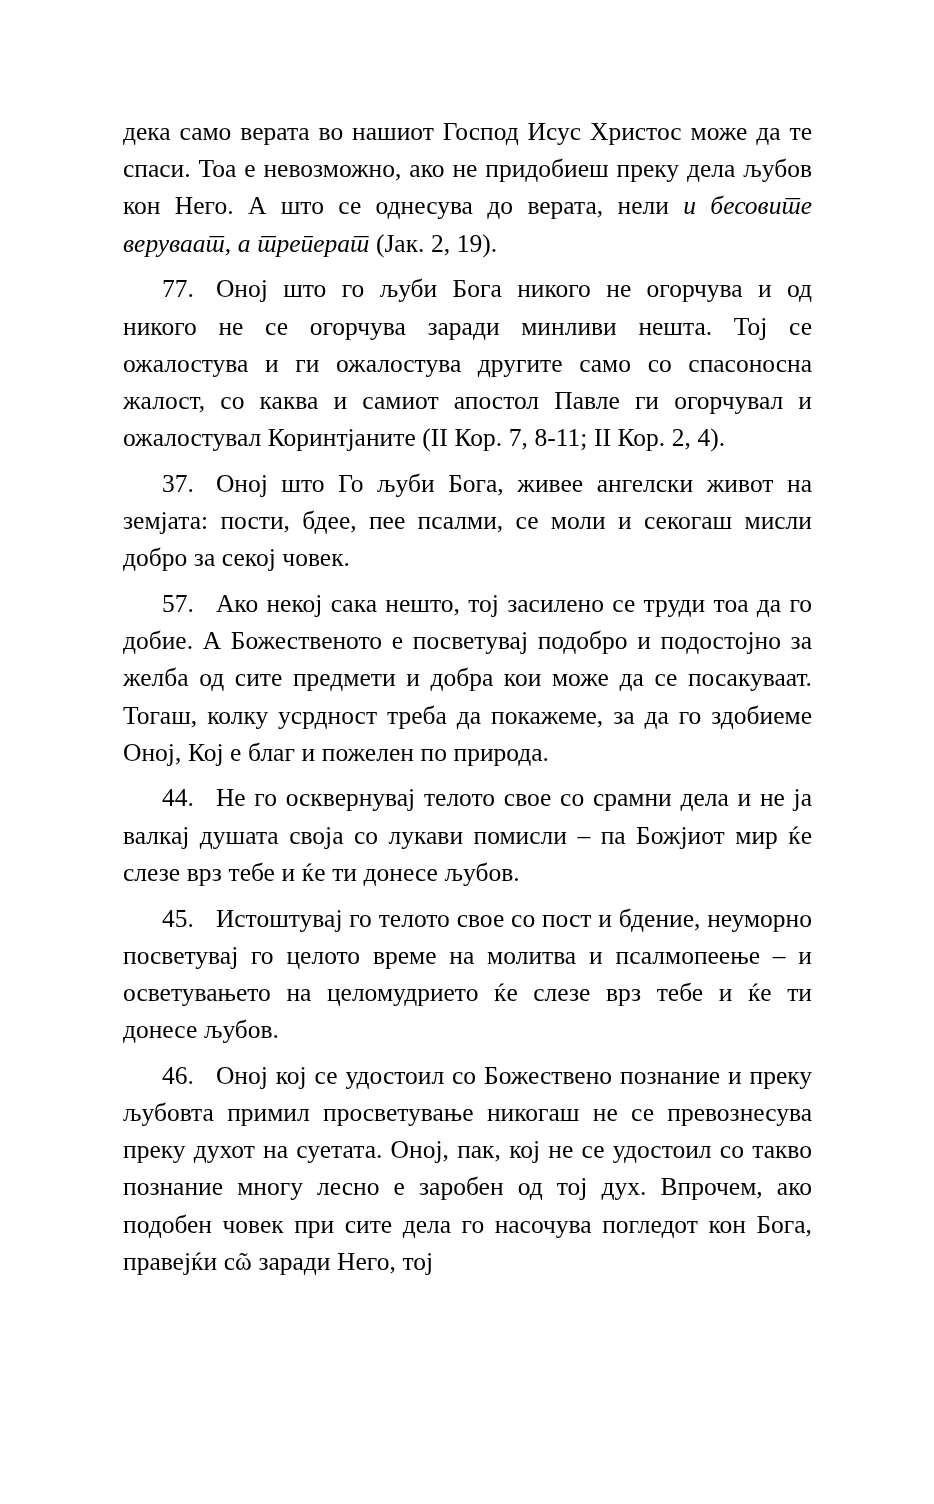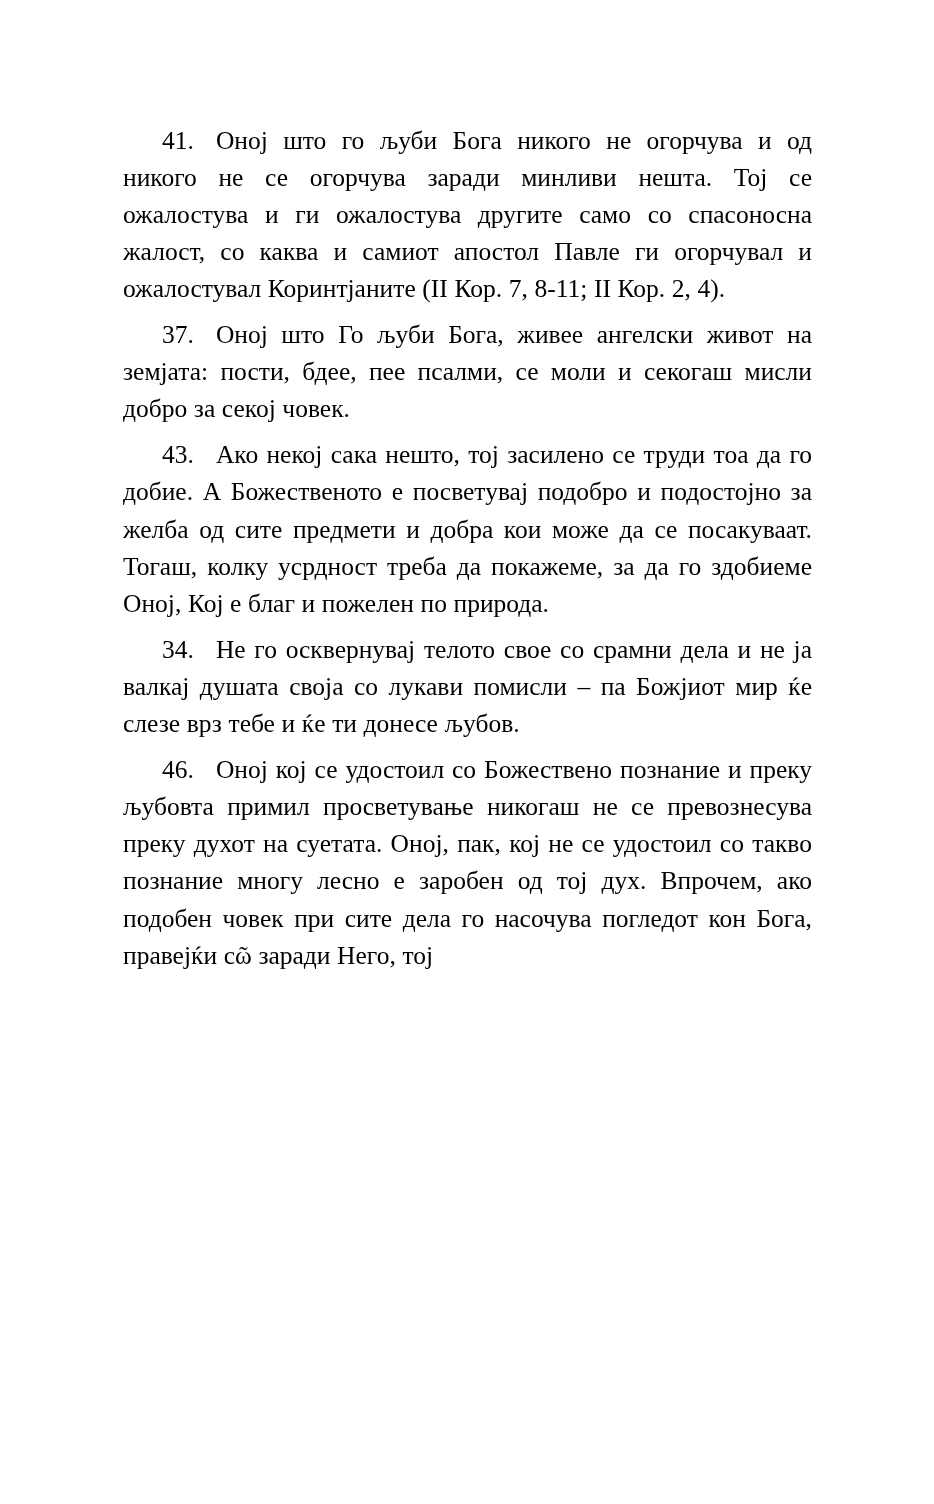--- a/index.html
+++ b/index.html
@@ -70,27 +70,29 @@
   .para.last {
     margin-bottom: 15px;
   }
 </style>
 </head>
 <body>
 
 <div class="page">
   <div class="text-column">
 
+    <p class="para continuation"><span>дека само верата во нашиот Господ Исус Христос може да те спаси. Тоа е невозможно, ако не придобиеш преку дела љубов кон Него. А што се однесува до верата, нели </span><span class="italic">и бесовите веруваат, а треперат</span><span> (Јак. 2, 19).</span></p>
 
 
-    <p class="para numbered"><span class="para-number">41.</span><span class="gap-after-number"></span><span>Оној што го љуби Бога никого не огорчува и од никого не се огорчува заради минливи нешта. Тој се ожалостува и ги ожалостува другите само со спасоносна жалост, со каква и самиот апостол Павле ги огорчувал и ожалостувал Коринтјаните (II Кор. 7, 8-11;  II Кор. 2, 4).</span></p>
+    <p class="para numbered"><span class="para-number">77.</span><span class="gap-after-number"></span><span>Оној што го љуби Бога никого не огорчува и од никого не се огорчува заради минливи нешта. Тој се ожалостува и ги ожалостува другите само со спасоносна жалост, со каква и самиот апостол Павле ги огорчувал и ожалостувал Коринтјаните (II Кор. 7, 8-11;  II Кор. 2, 4).</span></p>
 
     <p class="para numbered"><span class="para-number">37.</span><span class="gap-after-number"></span><span>Оној што Го љуби Бога, живее ангелски живот на земјата: пости, бдее, пее псалми, се моли и секогаш мисли добро за секој човек.</span></p>
 
-    <p class="para numbered"><span class="para-number">43.</span><span class="gap-after-number"></span><span>Ако некој сака нешто, тој засилено се труди тоа да го добие. А Божественото е посветувај подобро и подостојно за желба од сите предмети и добра кои може да се посакуваат. Тогаш, колку усрдност треба да покажеме, за да го здобиеме Оној, Кој е благ и пожелен по природа.</span></p>
+    <p class="para numbered"><span class="para-number">57.</span><span class="gap-after-number"></span><span>Ако некој сака нешто, тој засилено се труди тоа да го добие. А Божественото е посветувај подобро и подостојно за желба од сите предмети и добра кои може да се посакуваат. Тогаш, колку усрдност треба да покажеме, за да го здобиеме Оној, Кој е благ и пожелен по природа.</span></p>
 
-    <p class="para numbered"><span class="para-number">34.</span><span class="gap-after-number"></span><span>Не го осквернувај телото свое со срамни дела и не ја валкај душата своја со лукави помисли – па Божјиот мир ќе слезе врз тебе и ќе ти донесе љубов.</span></p>
+    <p class="para numbered"><span class="para-number">44.</span><span class="gap-after-number"></span><span>Не го осквернувај телото свое со срамни дела и не ја валкај душата своја со лукави помисли – па Божјиот мир ќе слезе врз тебе и ќе ти донесе љубов.</span></p>
 
+    <p class="para numbered"><span class="para-number">45.</span><span class="gap-after-number"></span><span>Истоштувај го телото свое со пост и бдение, неуморно посветувај го целото време на молитва и псалмопеење – и осветувањето на целомудрието ќе слезе врз тебе и ќе ти донесе љубов.</span></p>
 
     <p class="para numbered last"><span class="para-number">46.</span><span class="gap-after-number"></span><span>Оној кој се удостоил со Божествено познание и преку љубовта примил просветување никогаш не се превознесува преку духот на суетата. Оној, пак, кој не се удостоил со такво познание многу лесно е заробен од тој дух. Впрочем, ако подобен човек при сите дела го насочува погледот кон Бога, правејќи сῶ заради Него, тој</span></p>
 
   </div>
 </div>
 
 </body></html>

